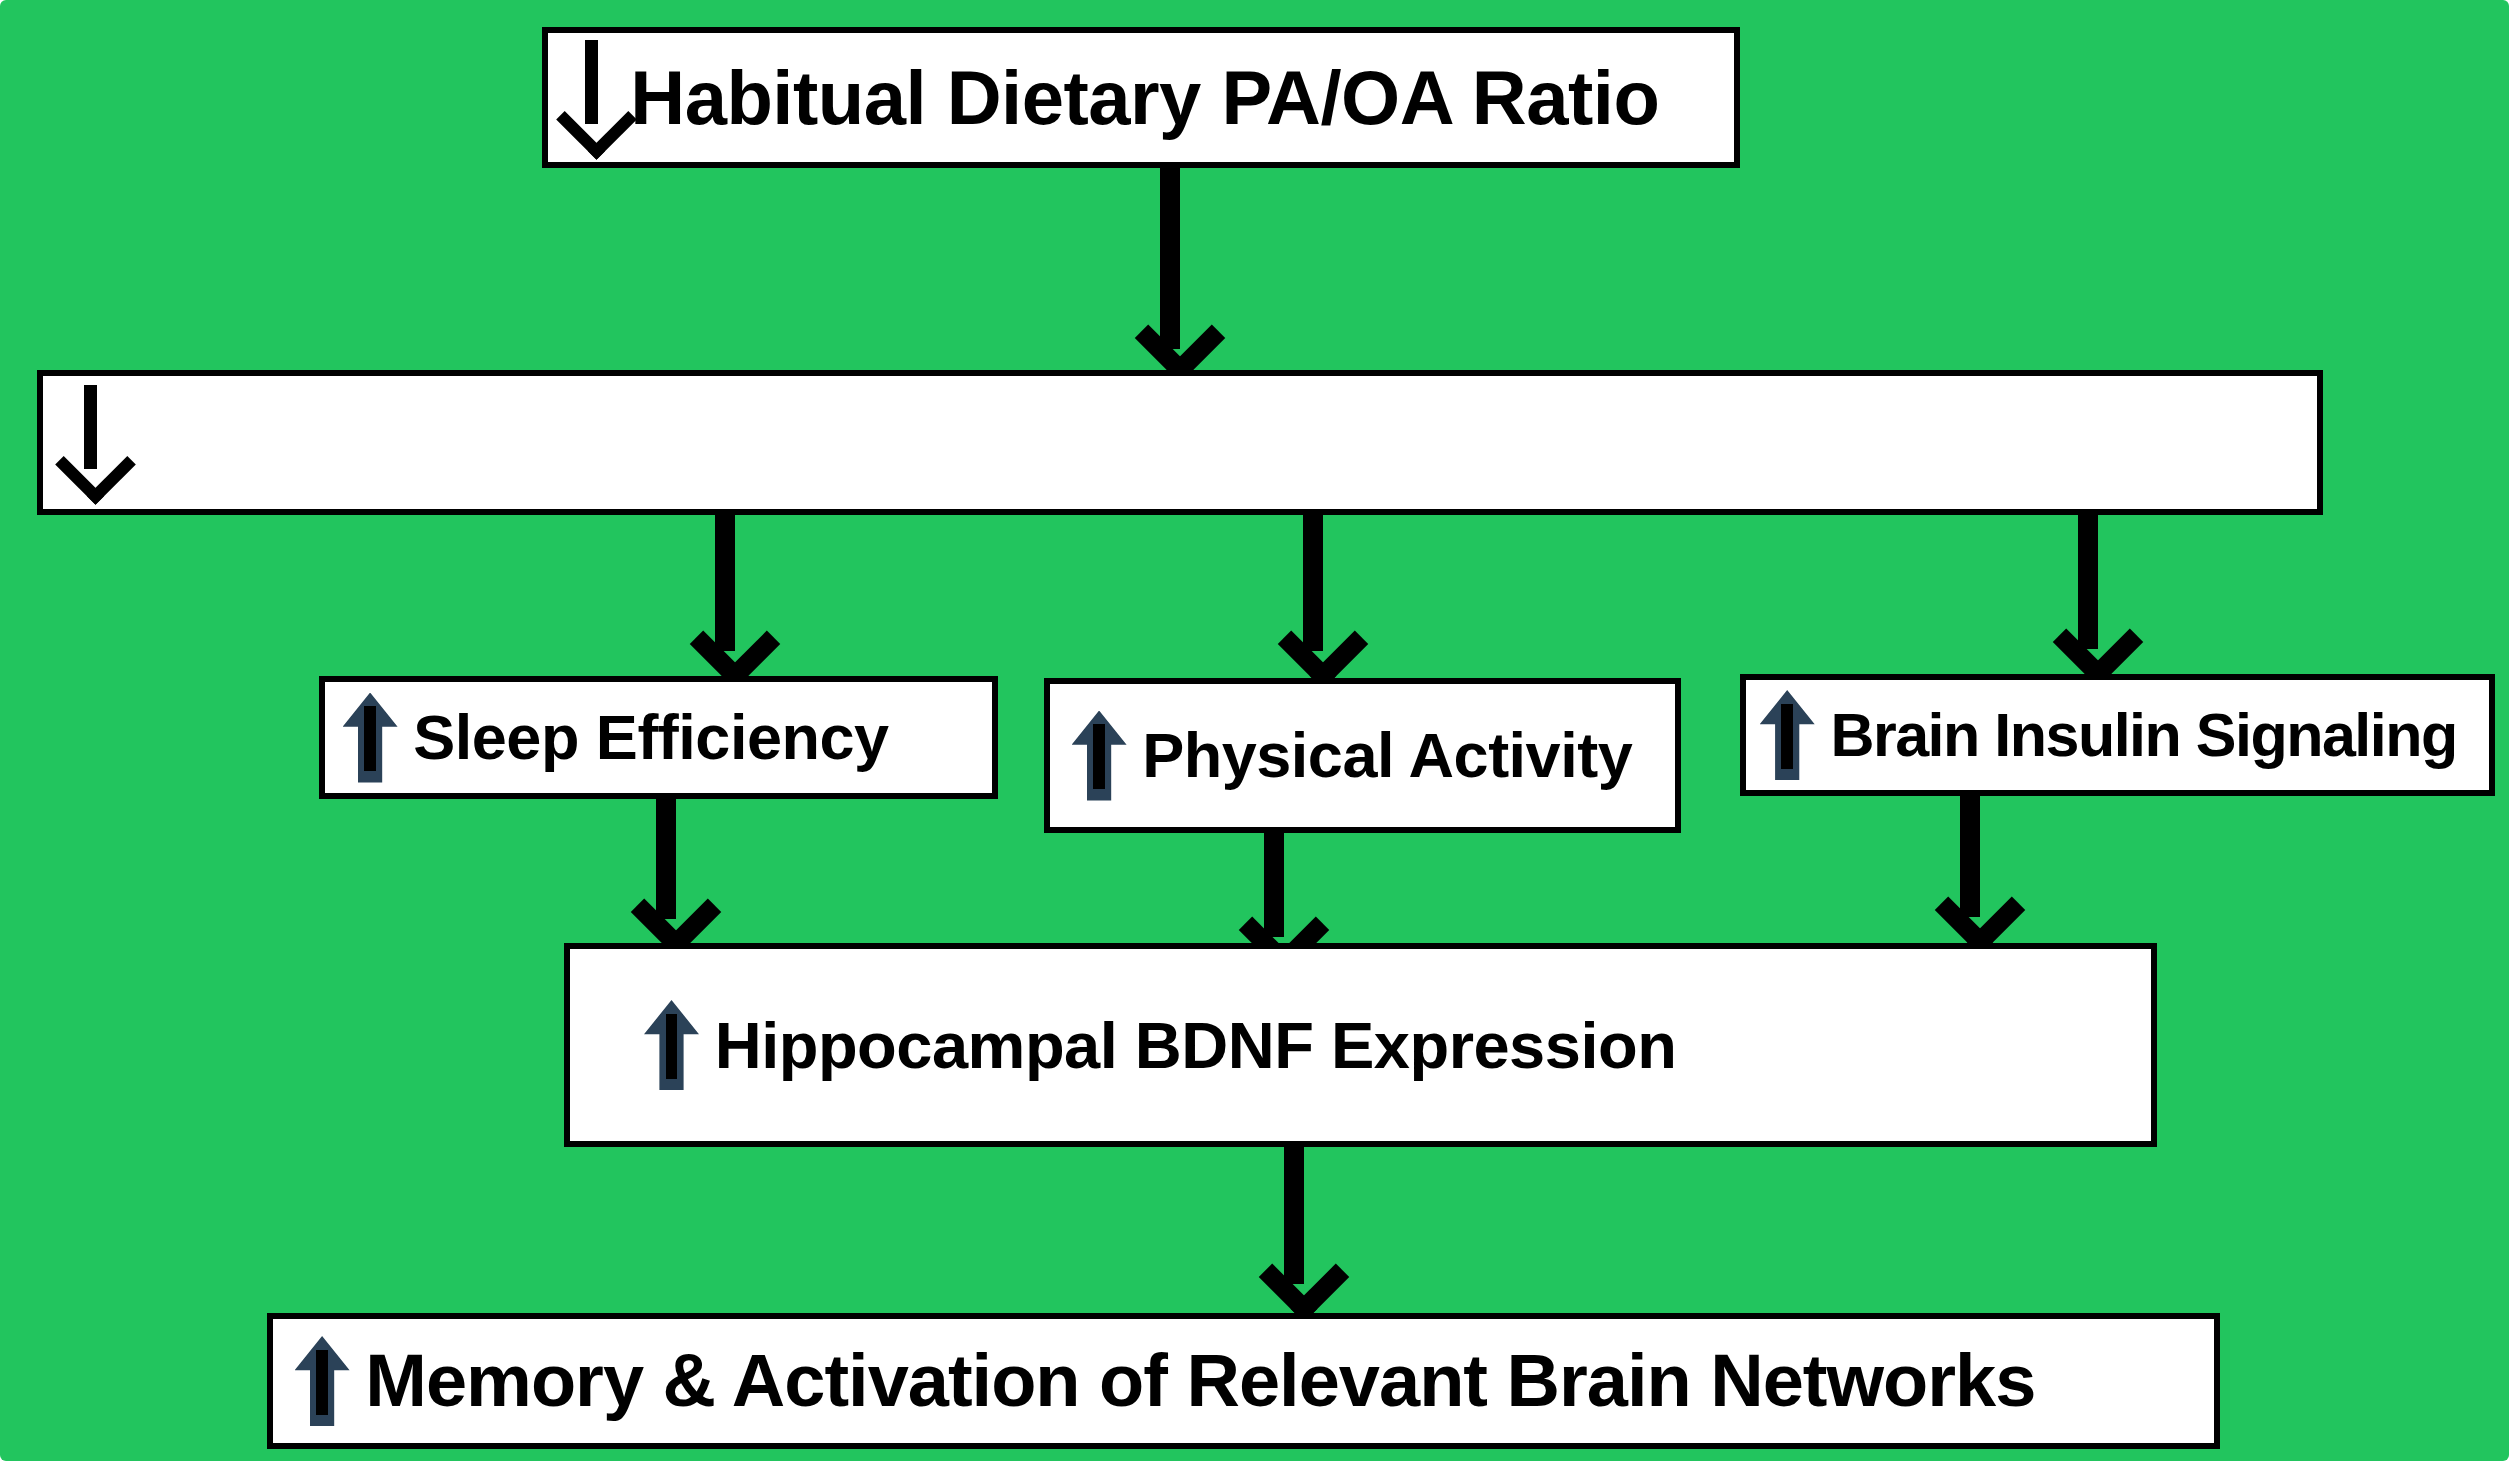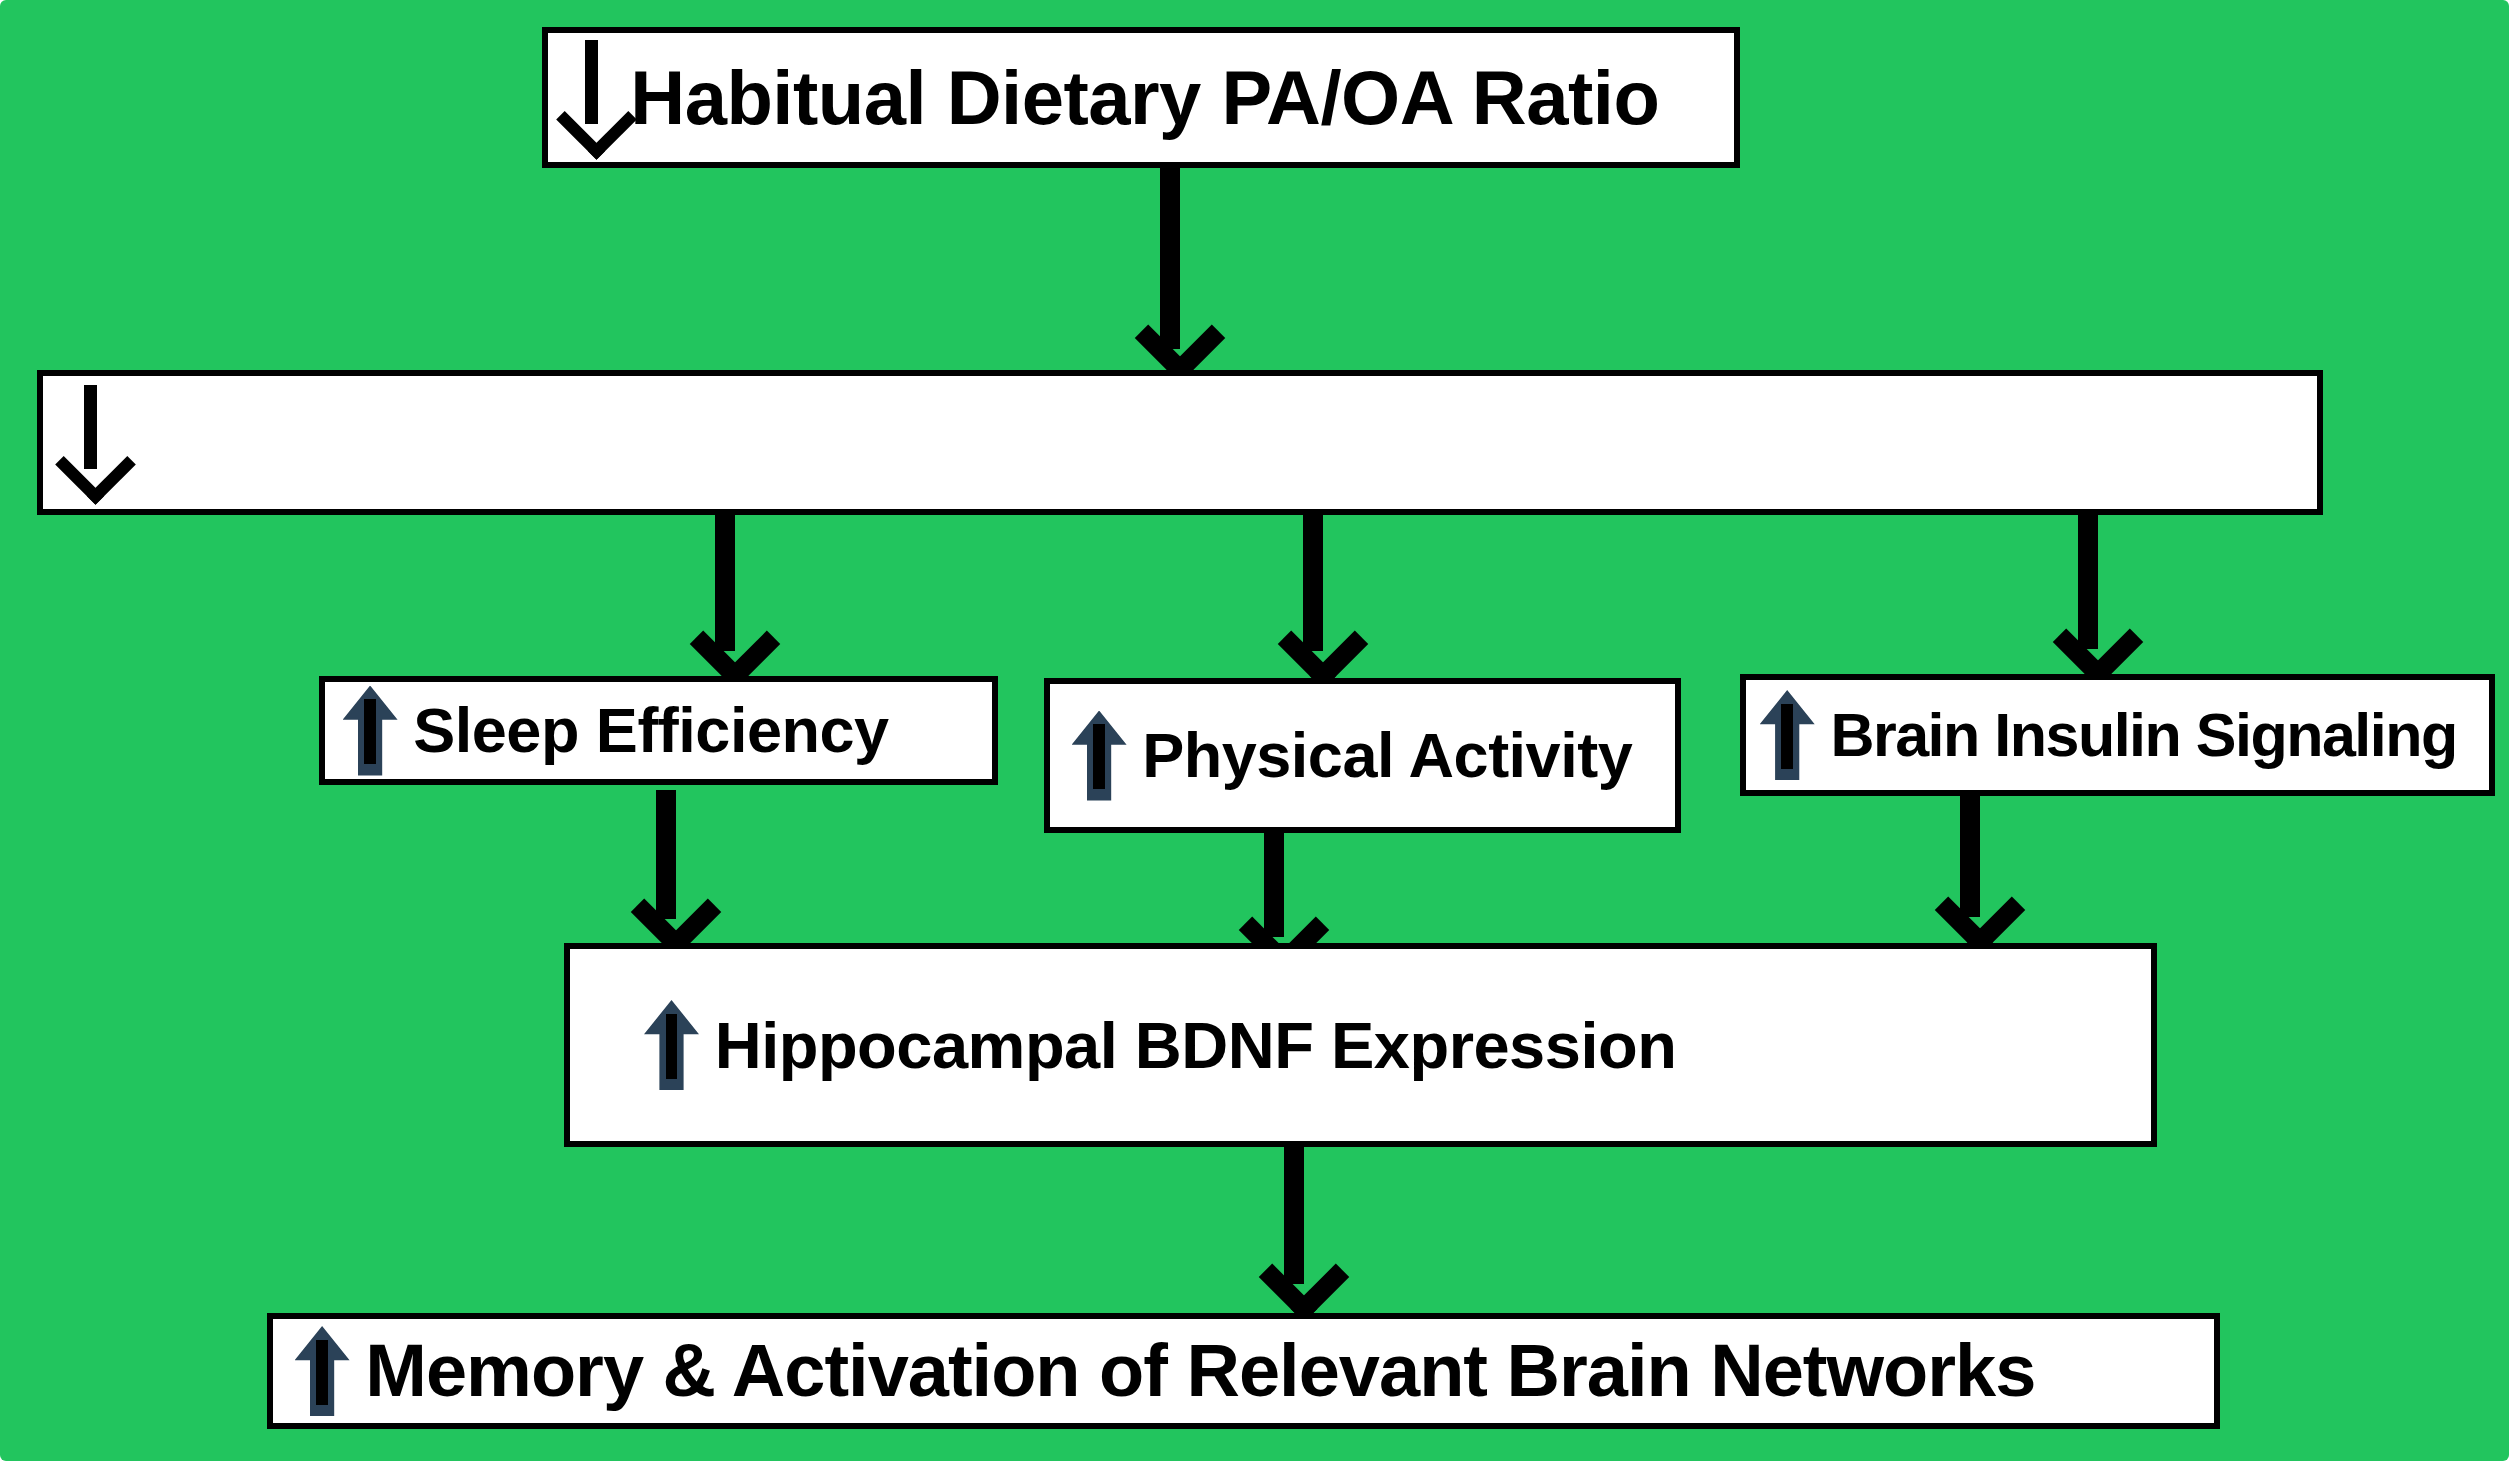--- a/index.html
+++ b/index.html
@@ -31,25 +31,25 @@
     color: #000000;
     font-weight: 700;
     white-space: nowrap;
     line-height: 1;
     letter-spacing: -0.5px;
   }
 
   
   #node-habitual      { left: 542px;  top: 27.4px;   width: 1198px; height: 141px; padding-left: 17.6px; }
   #node-hypersecretion{ left: 37px;   top: 370px;  width: 2286px; height: 145px; padding-left: 21.6px; }
-  #node-sleep         { left: 319px;  top: 676px;  width: 679px;  height: 109px; padding-left: 17.6px; }
+  #node-sleep         { left: 319px;  top: 676px;  width: 679px;  height: 123px; padding-left: 17.6px; }
   #node-physical      { left: 1044px; top: 678px;  width: 637px;  height: 155px; padding-left: 21.6px; }
   #node-insulin       { left: 1740px; top: 674px;  width: 755px;  height: 122px; padding-left: 13.7px; }
   #node-bdnf          { left: 564px;  top: 943px;  width: 1593px; height: 204px; padding-left: 74px; }
-  #node-memory        { left: 267px;  top: 1313px; width: 1953px; height: 116px; padding-left: 21.6px; }
+  #node-memory        { left: 267px;  top: 1313px; width: 1953px; height: 136px; padding-left: 21.6px; }
 
   #node-habitual       .label { font-size: 76px; }
   #node-hypersecretion .label { font-size: 74px; }
   #node-sleep          .label { font-size: 63px; }
   #node-physical       .label { font-size: 63px; }
   #node-insulin        .label { font-size: 61px; letter-spacing: -1.5px; }
   #node-bdnf           .label { font-size: 65px; }
   #node-memory         .label { font-size: 74px; letter-spacing: -1px; }
 
   

